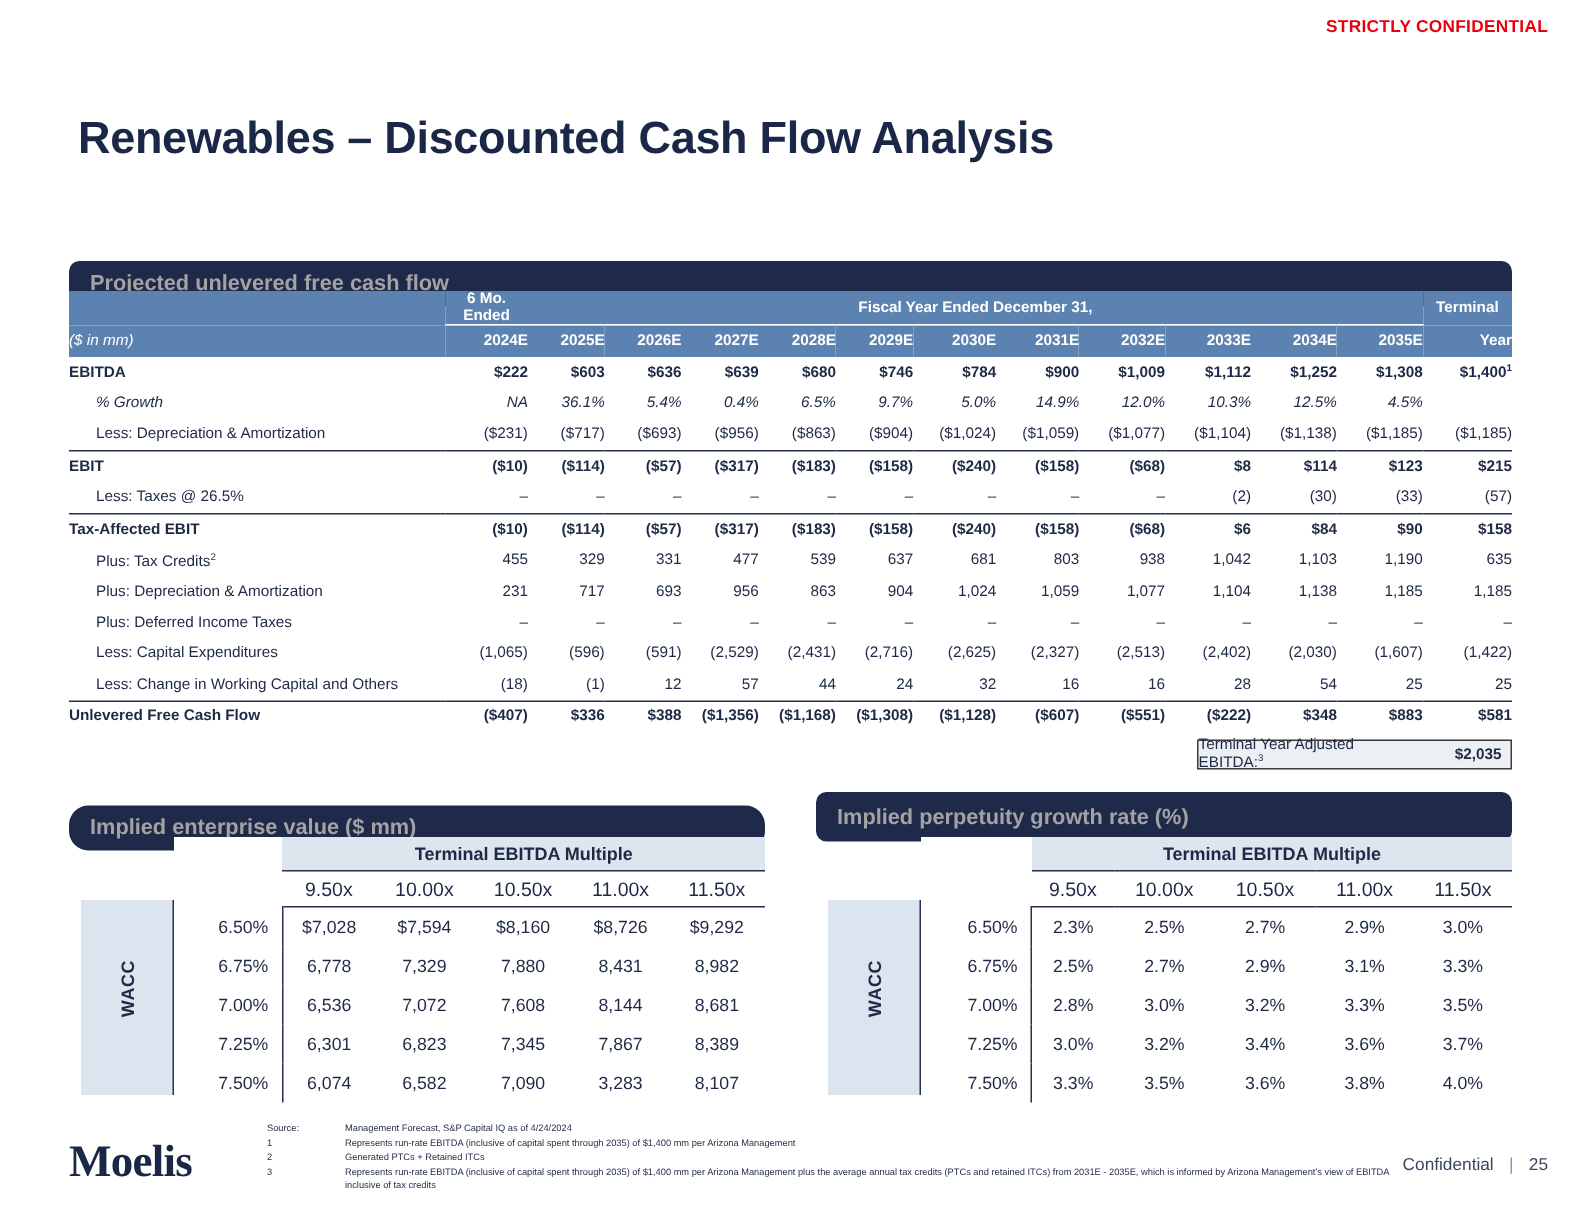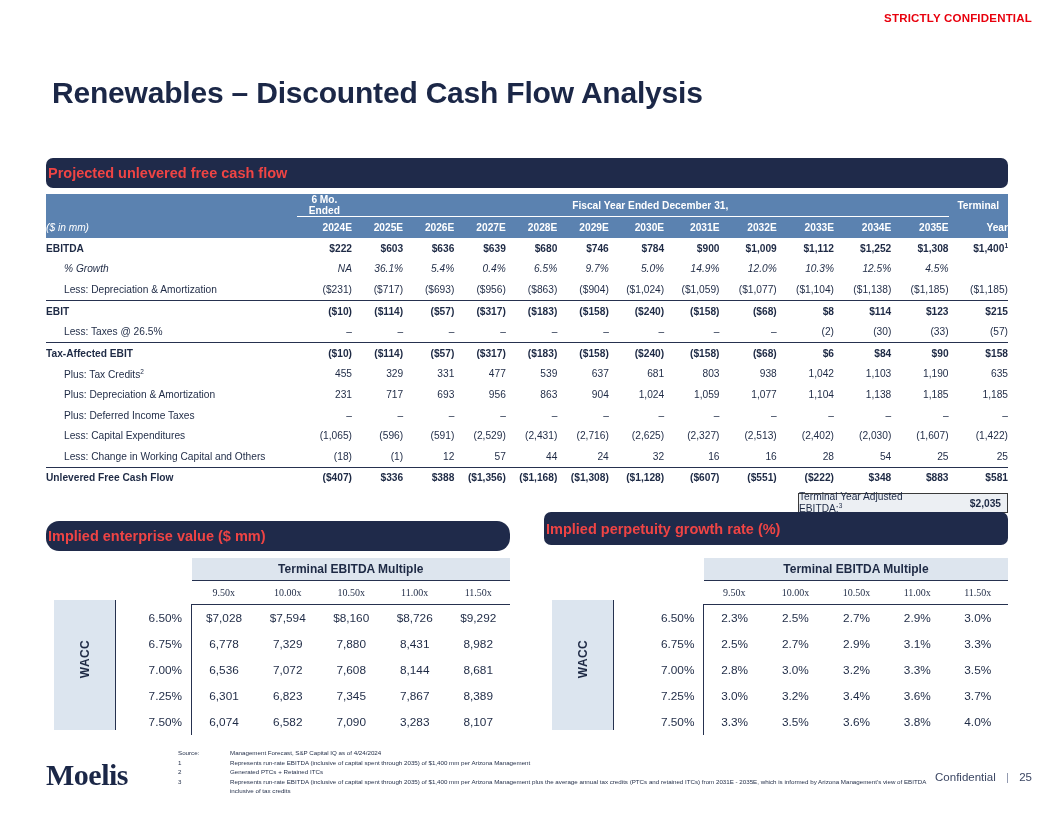--- a/index.html
+++ b/index.html
@@ -15,26 +15,27 @@
   .confidential-tag{
     position:absolute;top:12px;right:24px;
     color:#e8000d;font-size:11.5px;font-weight:bold;letter-spacing:.2px;
   }
   .page-title{
     position:absolute;left:52px;top:48px;
     font-size:30px;font-weight:bold;color:#1b2747;letter-spacing:-.2px;margin-top:28px;
   }
   
   .banner{
-    background:#1f2a4a;color:#ef4444;
+    background:#1f2a4a;color:#a3a3a3;
     border-radius:7px;
     font-size:14.5px;font-weight:bold;
     display:flex;align-items:center;
-    padding-left:2px;
+    padding-left:14px;
     box-sizing:border-box;
+    margin-top:16px;
   }
   #cashflow-banner{position:absolute;left:46px;top:158px;width:962px;height:30px;}
   #ev-banner{position:absolute;left:46px;top:521px;width:464px;height:30px;border-radius:13px;}
   #growth-banner{position:absolute;left:544px;top:512px;width:464px;height:33px;}
 
   
   #cashflow-table{
     position:absolute;left:46px;top:194px;width:962px;
     border-collapse:collapse;
     font-size:10.2px;
@@ -81,21 +82,21 @@
     text-align:center;font-weight:bold;font-size:12px;color:#1e2a45;
     letter-spacing:.4px;
   }
   .sens table{position:absolute;left:70px;top:0;border-collapse:collapse;width:394px;}
   .sens td,.sens th{padding:0;}
   .sens .multi-title{
     background:#dde5ee;font-weight:bold;text-align:center;height:22px;
     border-bottom:1.4px solid #26314f;font-size:12px;
   }
   .sens .corner{background:#ffffff;border:none;}
-  .sens .colhdr td{height:23px;text-align:center;vertical-align:middle;font-size:10px;font-family:Liberation Serif, serif;}
+  .sens .colhdr td{height:23px;text-align:center;vertical-align:middle;font-size:13px;}
   .sens .colhdr td.rowlab{text-align:right;padding-right:9px;}
   .sens tr.srow td{height:26px;text-align:center;vertical-align:middle;margin-top:44px;}
   .sens tr.srow td.rowlab{text-align:right;padding-right:9px;border-right:1.6px solid #26314f;}
   .sens tr.first-srow td.val{border-top:1.4px solid #26314f;}
   .sens tr.colhdr td.rowlab{border-right:none;}
 
   
   #footnotes{
     position:absolute;left:178px;top:748px;width:760px;
     font-size:6.2px;line-height:1.55;color:#1e2a45;

